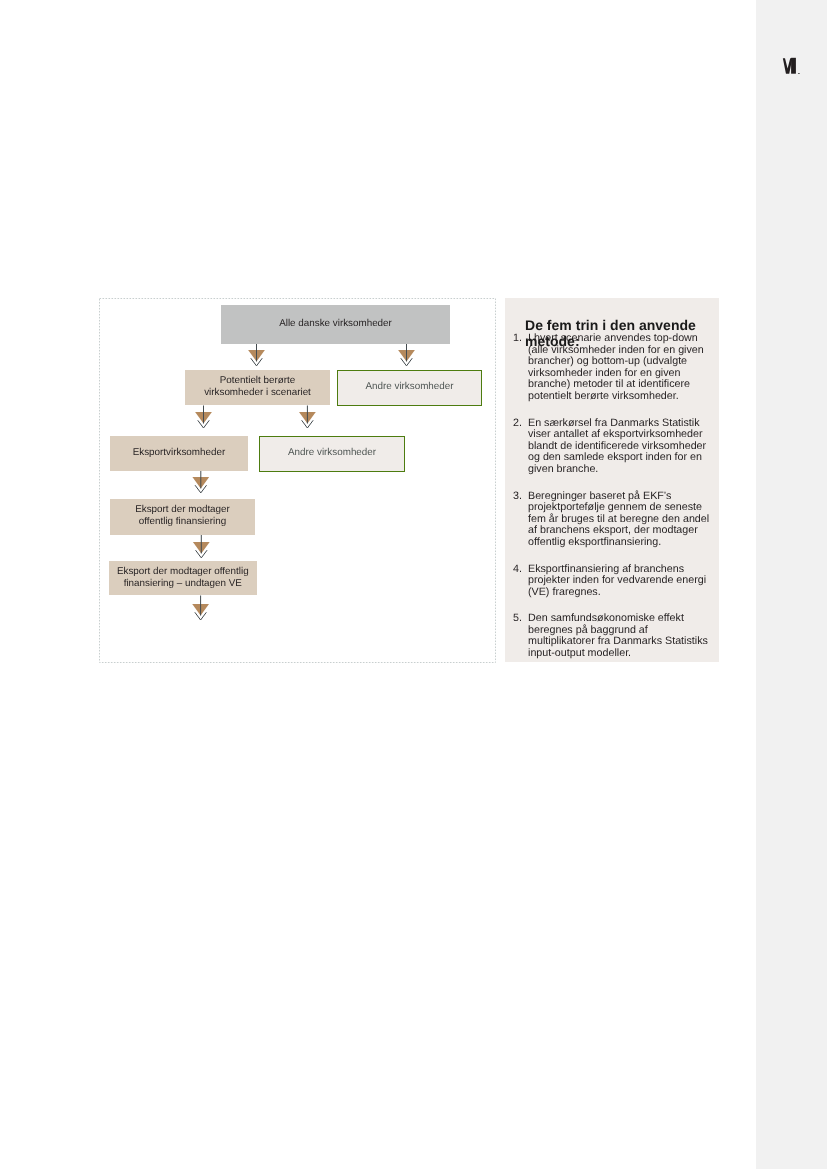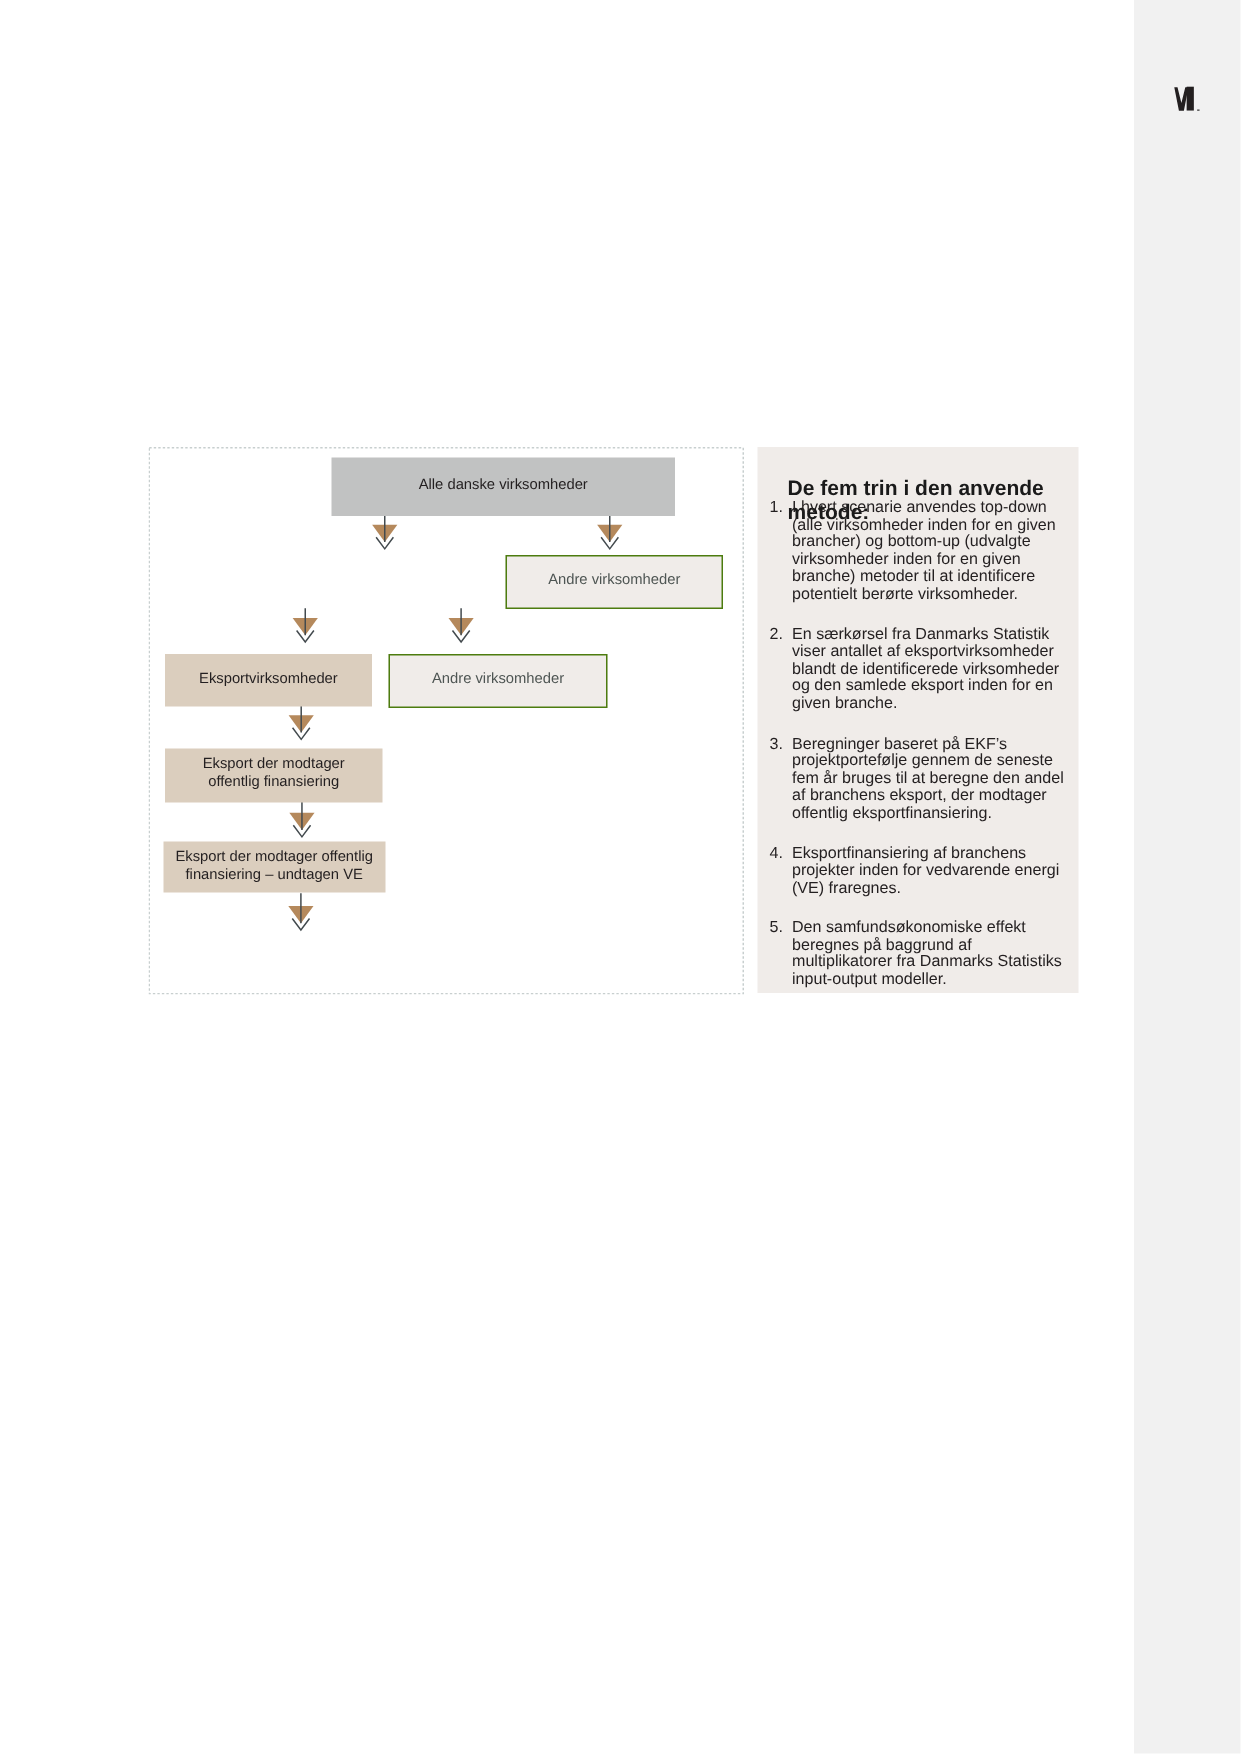--- a/index.html
+++ b/index.html
@@ -81,20 +81,23 @@
           <path d="M93.19999999999999 306 L110 306 L101.6 317.5 Z" fill="#b5895c"></path>
           <path d="M101.6 297.5 L101.6 317.5" stroke="#434a4e" stroke-width="1.0" fill="none"></path>
           <path d="M95.85 314.3 L101.6 322 L107.35 314.3" fill="none" stroke="#434a4e" stroke-width="1.0"></path>
         </g>
       </svg>
 
     <div class="box grey" style="left:122px;top:7px;width:229px;height:38.5px;">
       <span>Alle danske virksomheder</span>
       </div>
 
+    <div class="box tan" style="left:86px;top:71.8px;width:145px;height:35.7px;">
+      <span>Potentielt berørte<br>virksomheder i scenariet</span>
+      </div>
 
     <div class="box light" style="left:238px;top:72px;width:145px;height:35.8px;">
       <span>Andre virksomheder</span>
       </div>
 
     <div class="box tan" style="left:10.95px;top:137.95px;width:138px;height:35.5px;justify-content:center;">
       <span>Eksportvirksomheder</span>
       </div>
 
     <div class="box light" style="left:160.1px;top:137.8px;width:145.9px;height:35.9px;">

